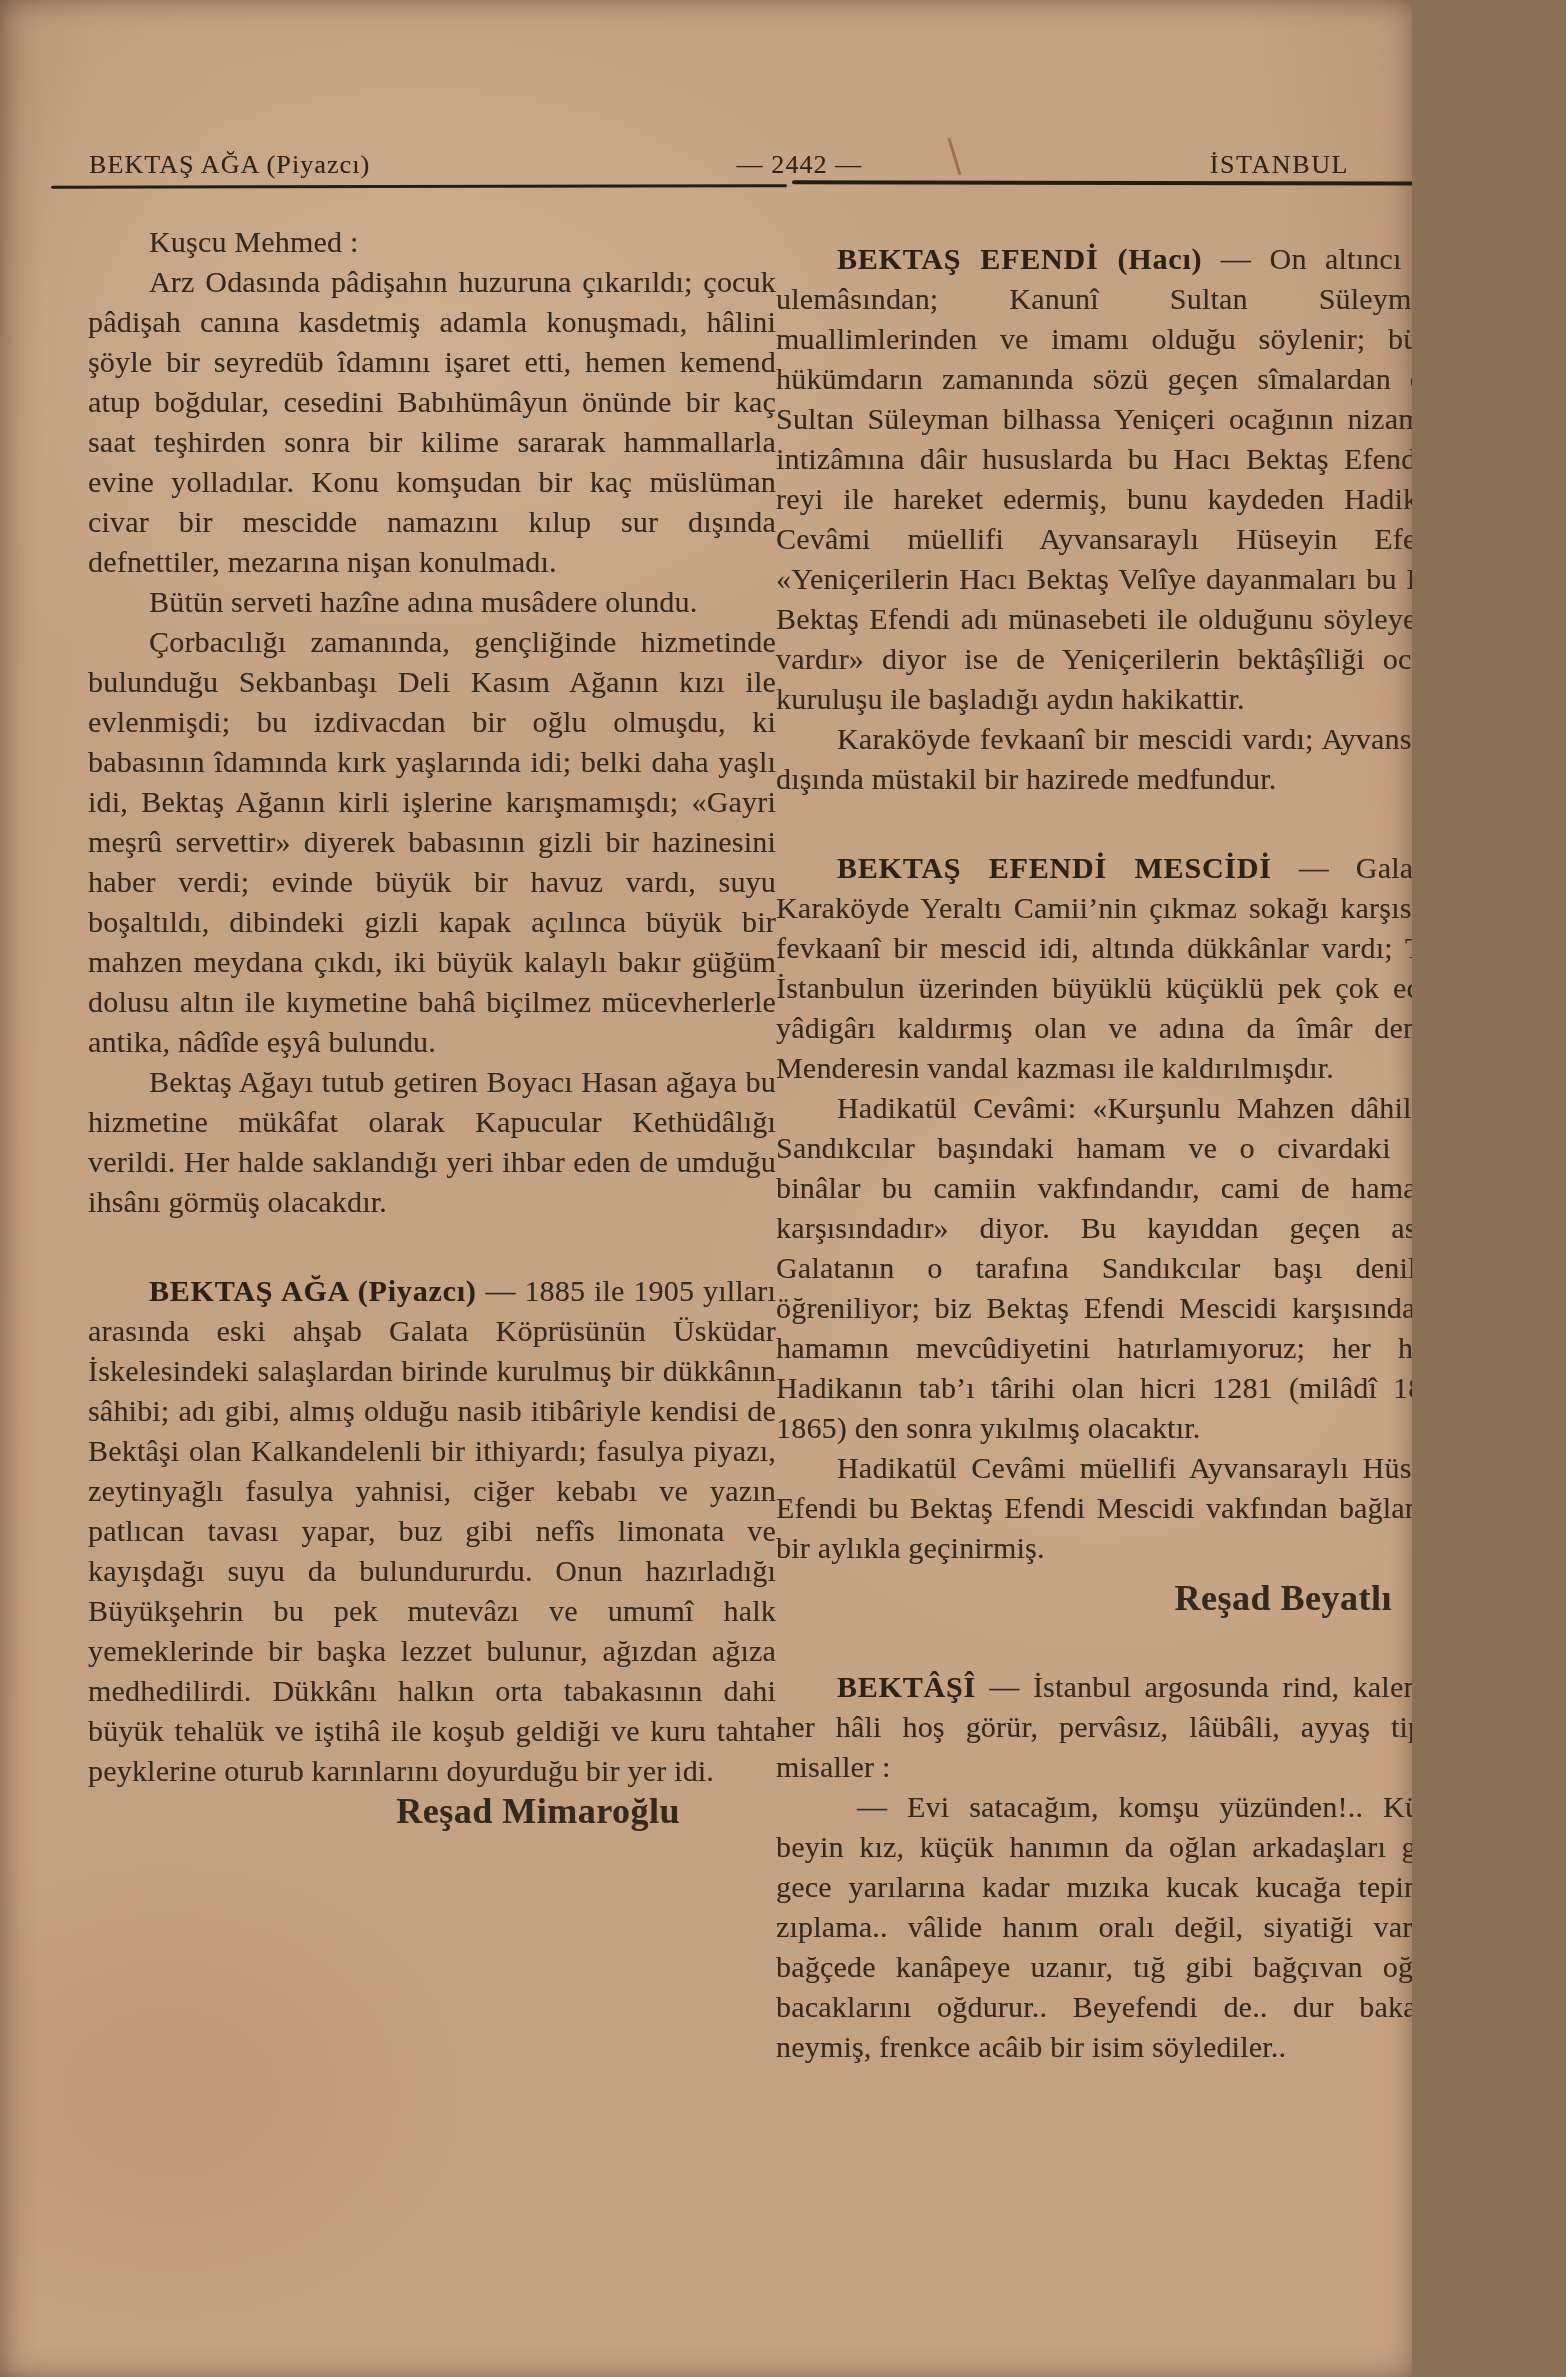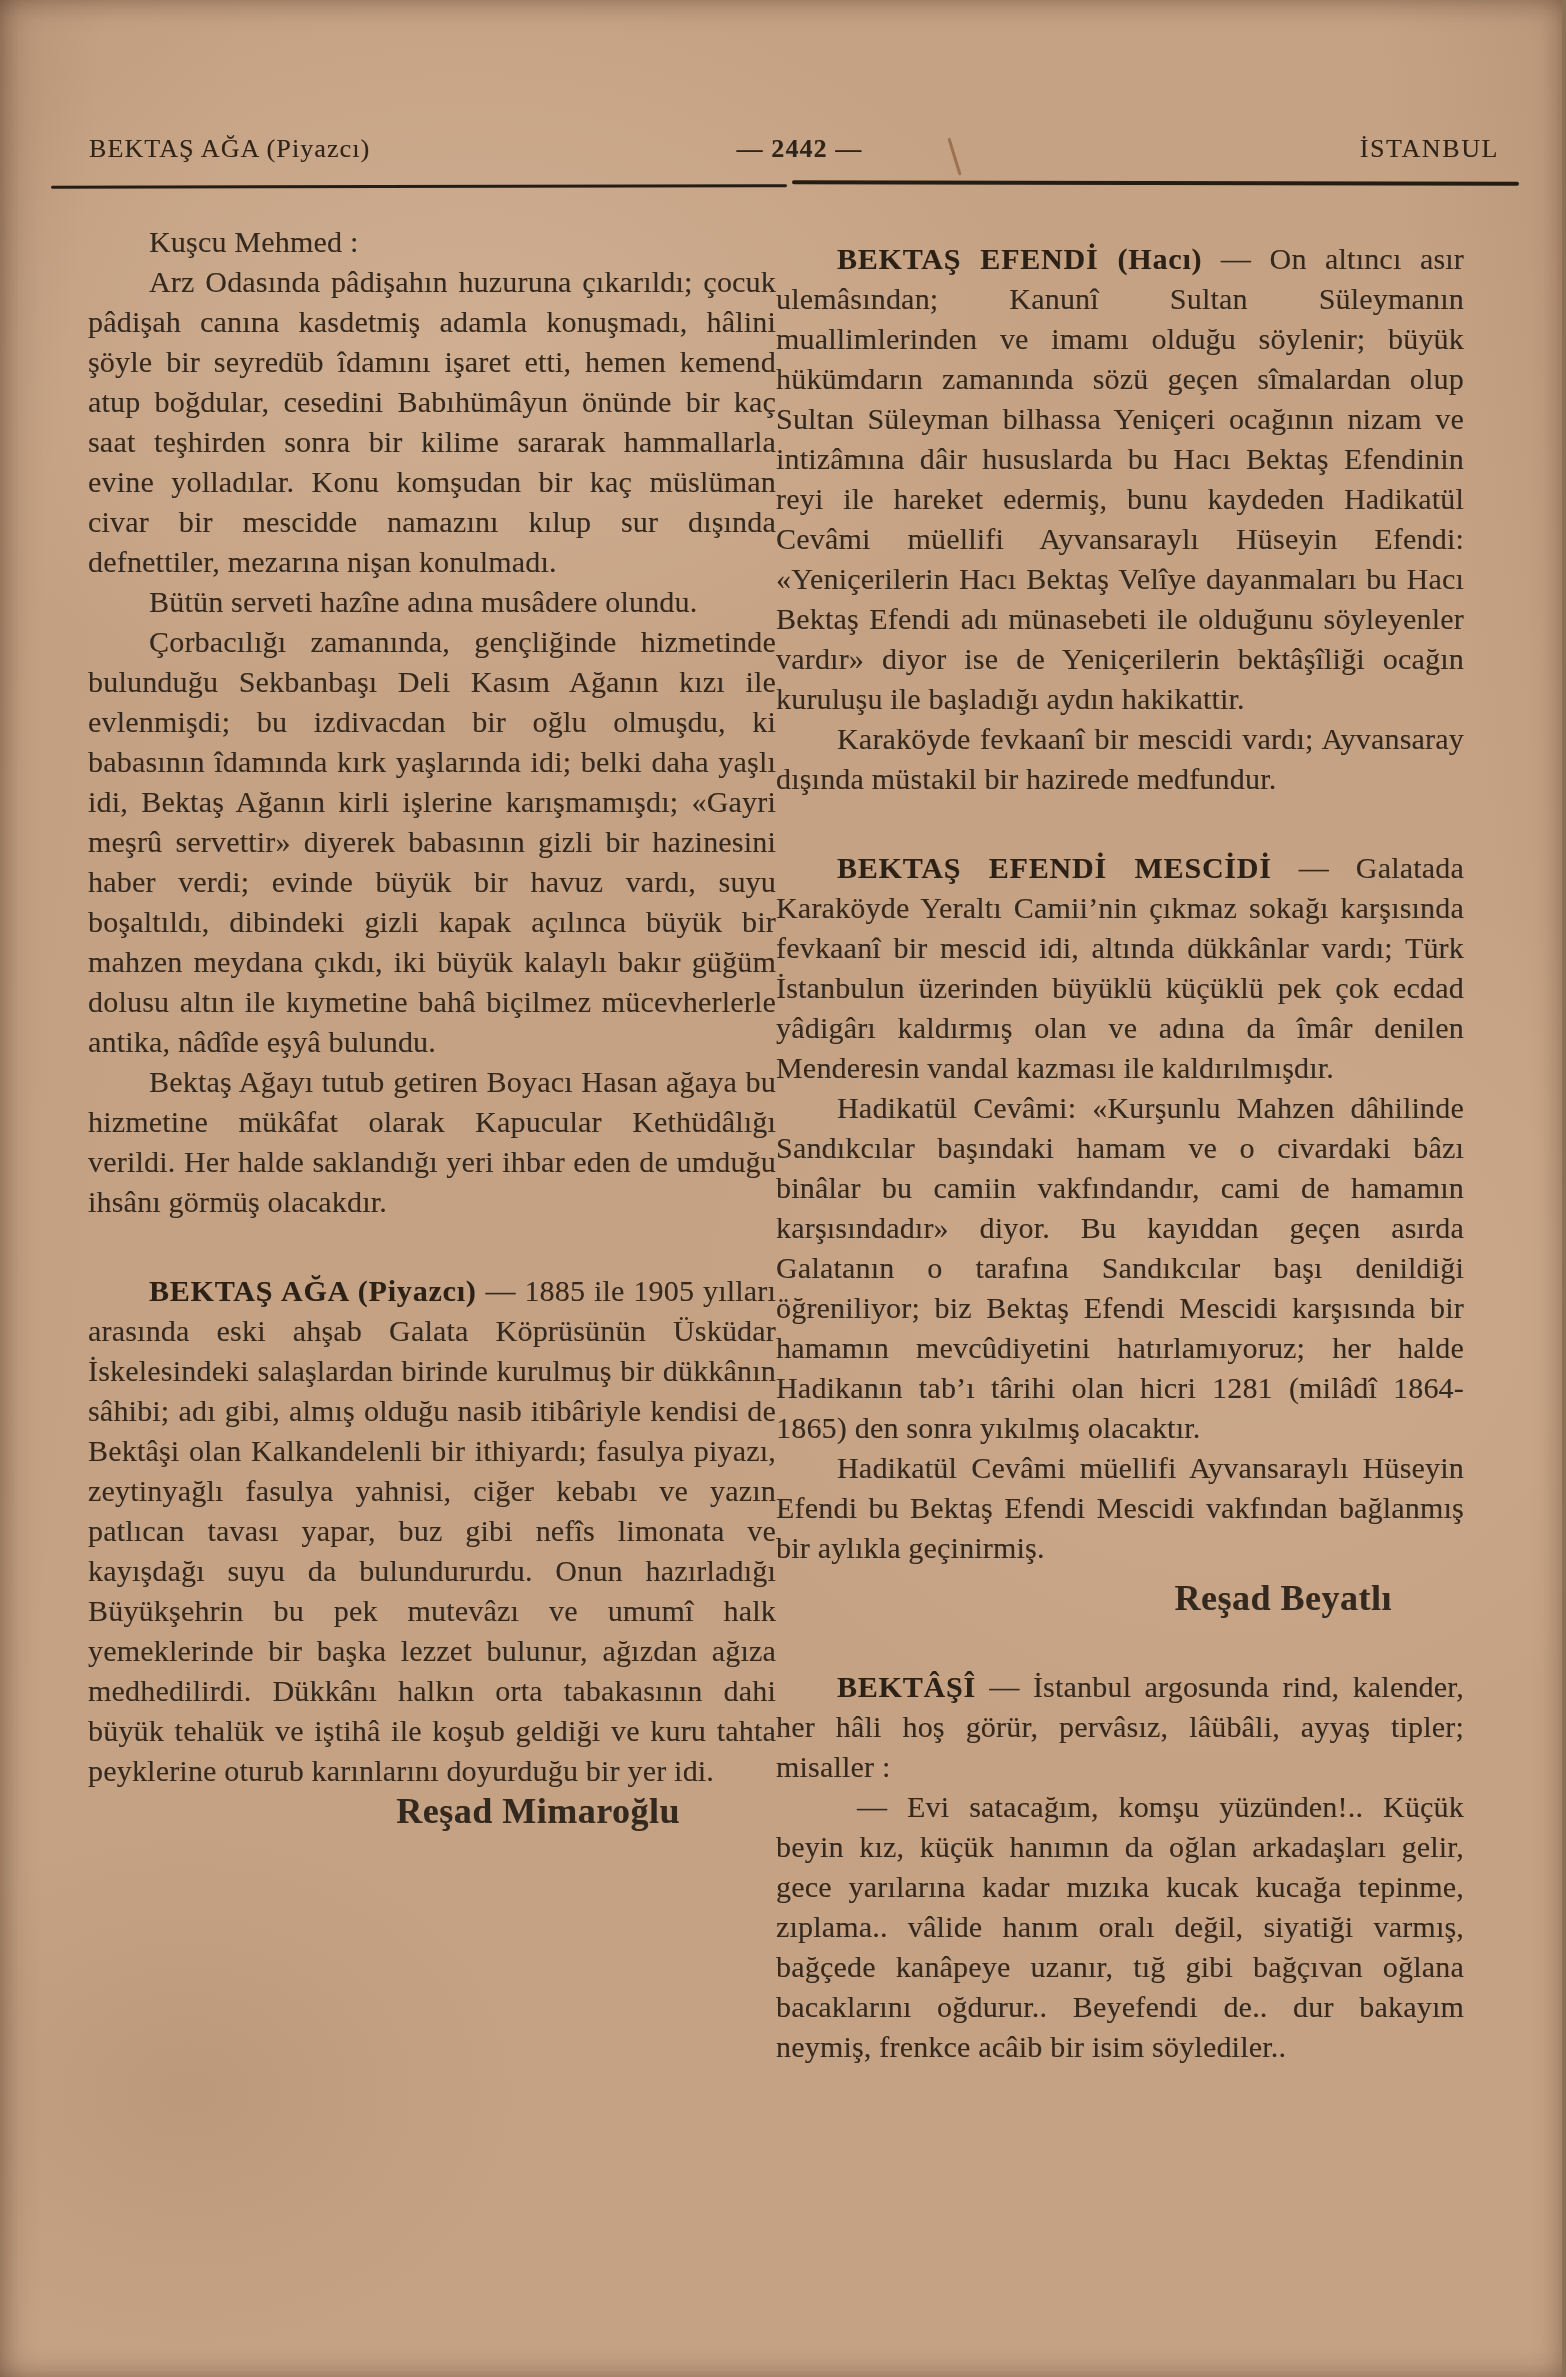--- a/index.html
+++ b/index.html
@@ -1,18 +1,18 @@
 <!DOCTYPE html>
 <html lang="tr" style="font-size:8.5px"><head>
 <meta charset="utf-8">
 <style>
   html,body{margin:0;padding:0;background:#8a7055;}
   .page{
     position:relative;
-    width:1562px;height:2377px;
+    width:1412px;height:2377px;
     background:
       radial-gradient(ellipse 954px 636px at 30% 15%, rgba(255,238,214,0.16), transparent 60%),
       radial-gradient(ellipse 848px 742px at 78% 55%, rgba(255,232,205,0.10), transparent 65%),
       radial-gradient(ellipse 477px 371px at 12% 88%, rgba(110,70,40,0.10), transparent 70%),
       linear-gradient(97deg, rgba(96,62,38,0.14) 0%, rgba(96,62,38,0.02) 6%, transparent 14%),
       linear-gradient(262deg, rgba(96,62,38,0.10) 0%, transparent 10%),
       #c6a284;
     box-shadow: inset 18px 0 37px -18px rgba(55,32,16,0.45),
                 inset -13.8px 0 32px -16px rgba(55,32,16,0.30),
                 inset 0 13.8px 32px -16px rgba(55,32,16,0.30),
@@ -22,21 +22,21 @@
     color:#33291f;
   }
   .running-header{
     position:absolute; top:134px; left:89px; right:63px;
     display:flex; align-items:baseline;
     font-size:26px; letter-spacing:1.1px;
     color:#2e241a;
     text-shadow:0.3px 0.3px 0.3px rgba(62,42,24,0.35);
   }
   .rh-left{flex:0 0 auto; width:599px;}
-  .rh-center{flex:0 0 auto; width:223px; text-align:center; font-weight:bold;}
+  .rh-center{flex:0 0 auto; width:223px; text-align:center; font-weight:normal;margin-top:16px;}
   .rh-right{flex:1 1 auto; text-align:right; letter-spacing:1.6px;}
   .header-rule-a{
     position:absolute; top:185px; left:51px; width:736px; height:3.2px;
     background:#241d14; border-radius:2.1px;
     transform:rotate(-0.12deg);
   }
   .header-rule-b{
     position:absolute; top:181px; left:792px; width:727px; height:3.7px;
     background:#241d14; border-radius:2.1px;
     transform:rotate(0.10deg);

